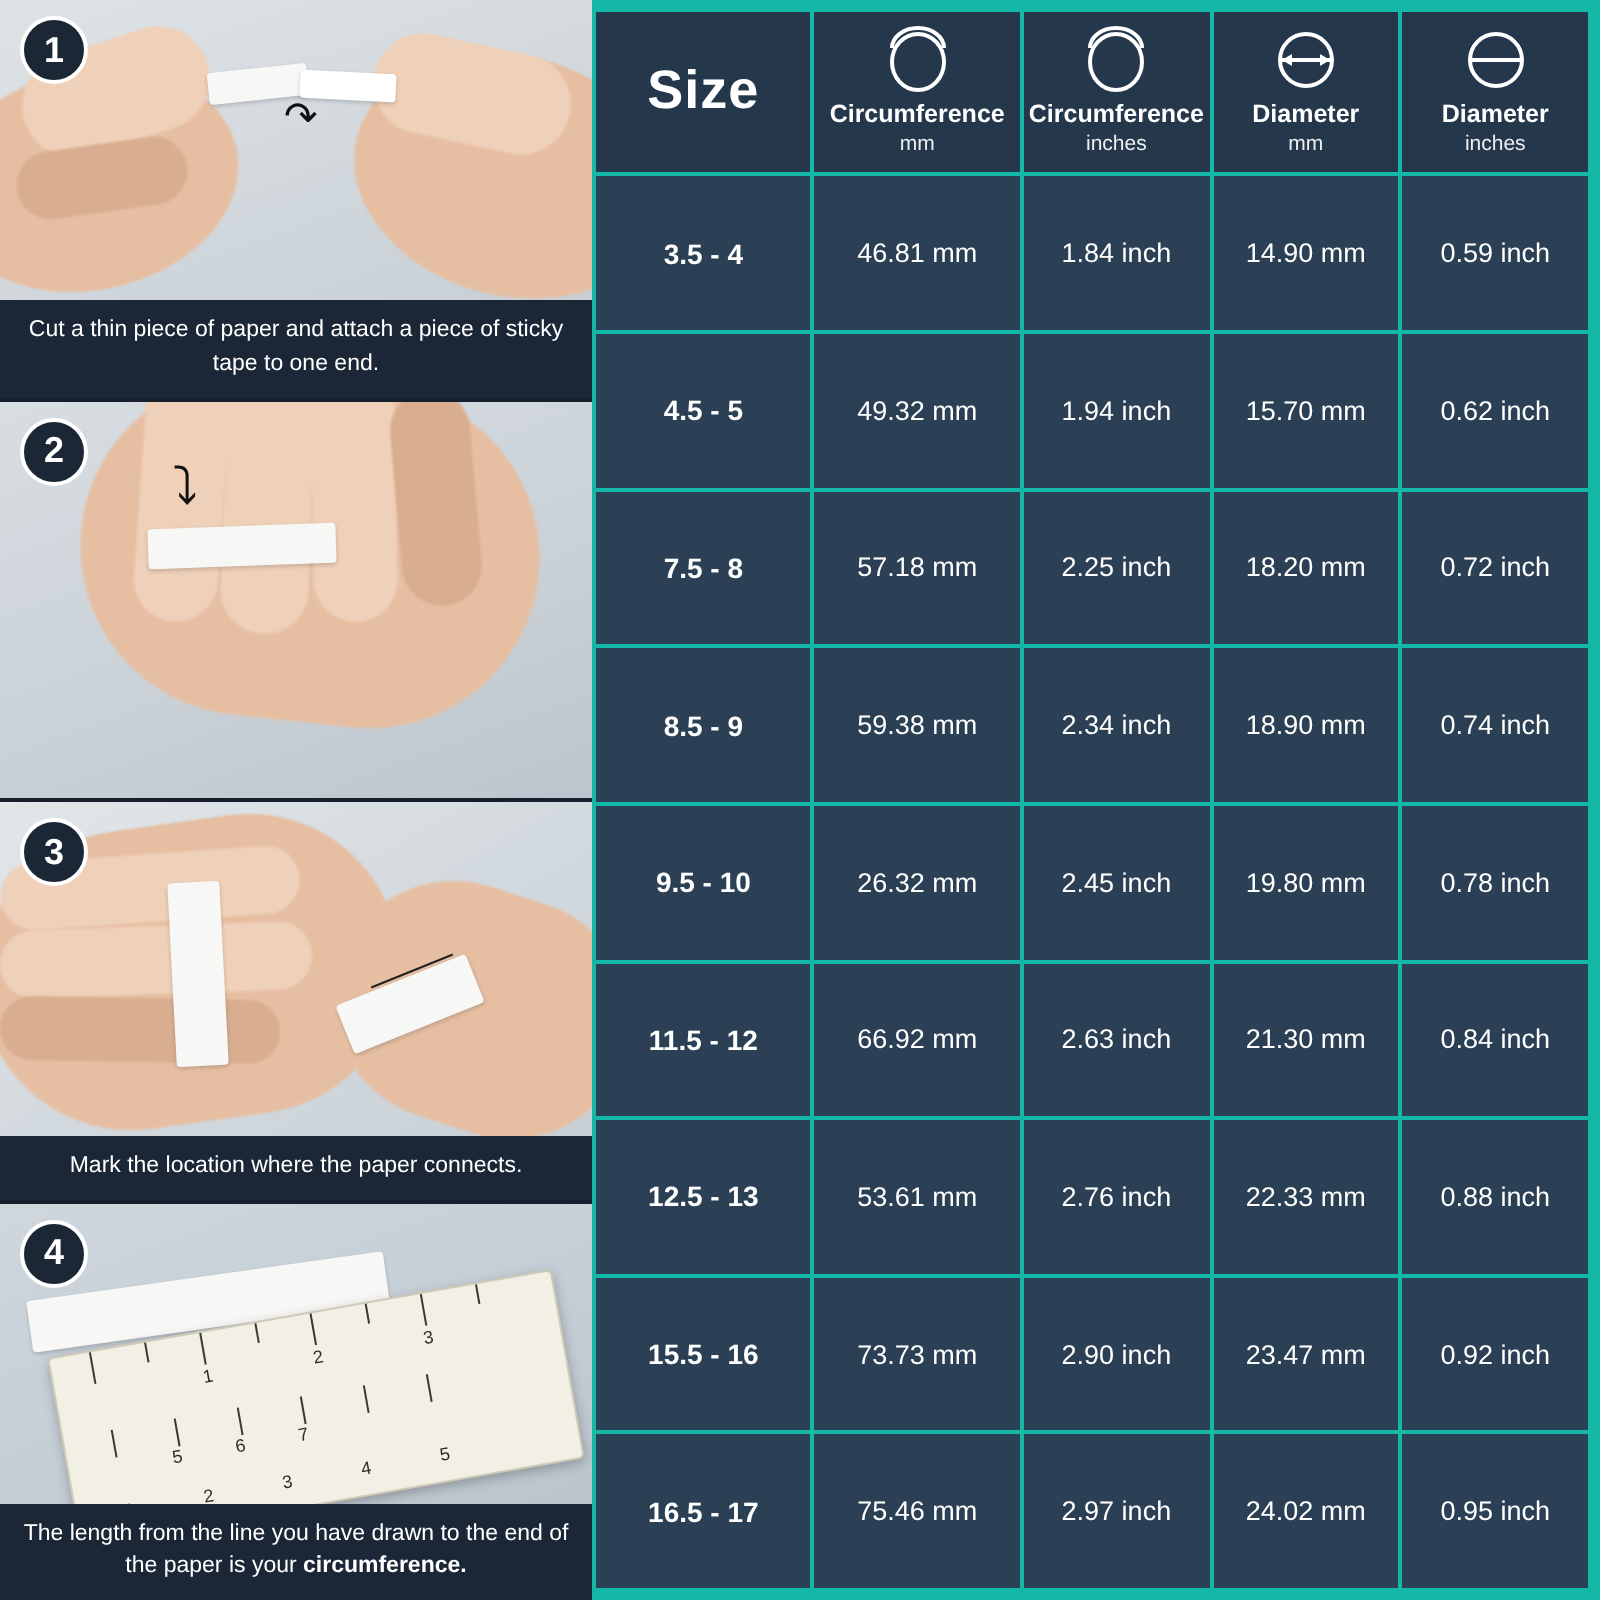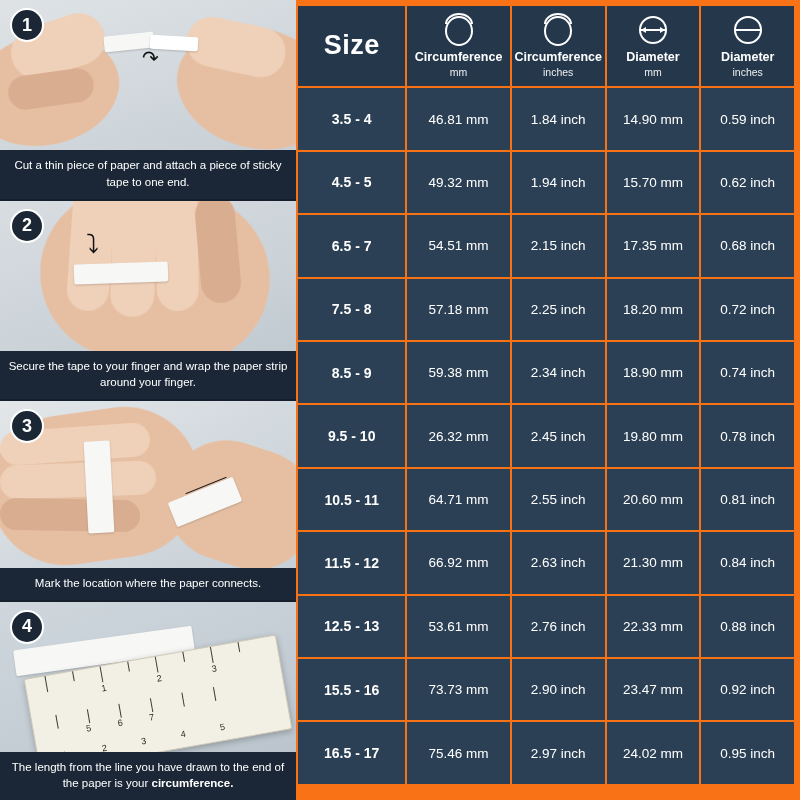--- a/index.html
+++ b/index.html
@@ -107,22 +107,22 @@
     line-height: 1.45;
     text-align: center;
     padding: 7px 8px 8px;
   }
   .caption b { font-weight: bold; }
 
   
   .tablewrap {
     width: 504px;
     height: 800px;
-    background: #f97316;
-    padding: 4px 4px 14px 0;
+    background: #14b8a6;
+    padding: 4px 4px 4px 0;
   }
   table {
     width: 100%; height: 100%;
     border-collapse: separate;
     border-spacing: 2px;
     table-layout: fixed;
   }
   th, td {
     background: #2c4055;
     color: #ffffff;
@@ -175,21 +175,20 @@
       <div class="photo photo-2">
         <div class="skin" style="left:40px;top:-10px;width:230px;height:170px;border-radius:90px;transform:rotate(6deg)"></div>
         <div class="skin l" style="left:70px;top:-20px;width:42px;height:130px;border-radius:22px;transform:rotate(4deg)"></div>
         <div class="skin l" style="left:112px;top:-24px;width:44px;height:140px;border-radius:22px;transform:rotate(2deg)"></div>
         <div class="skin l" style="left:156px;top:-18px;width:42px;height:128px;border-radius:22px;transform:rotate(-1deg)"></div>
         <div class="skin d" style="left:198px;top:-6px;width:40px;height:108px;border-radius:20px;transform:rotate(-5deg)"></div>
         <div class="paper" style="left:74px;top:62px;width:94px;height:20px;transform:rotate(-2deg)"></div>
         <div class="arrow" style="left:86px;top:30px;">⤵</div>
       </div>
       <div class="badge">2</div>
-      <div class="caption">Secure the tape to your finger and wrap the paper strip around your finger.</div>
     </div>
 
     <div class="step">
       <div class="photo photo-3">
         <div class="skin" style="left:-10px;top:10px;width:210px;height:150px;border-radius:80px;transform:rotate(-8deg)"></div>
         <div class="skin l" style="left:0px;top:26px;width:150px;height:34px;border-radius:18px;transform:rotate(-4deg)"></div>
         <div class="skin l" style="left:0px;top:62px;width:156px;height:34px;border-radius:18px;transform:rotate(-2deg)"></div>
         <div class="skin d" style="left:0px;top:98px;width:140px;height:32px;border-radius:16px;transform:rotate(1deg)"></div>
         <div class="skin" style="right:-20px;top:44px;width:150px;height:120px;border-radius:60px;transform:rotate(18deg)"></div>
         <div class="paper" style="left:86px;top:40px;width:26px;height:92px;transform:rotate(-3deg)"></div>
@@ -306,27 +305,20 @@
             <td>0.59 inch</td>
           </tr>
           <tr>
             <td class="size">4.5 - 5</td>
             <td>49.32 mm</td>
             <td>1.94 inch</td>
             <td>15.70 mm</td>
             <td>0.62 inch</td>
           </tr>
           <tr>
-            <td class="size">6.5 - 7</td>
-            <td>54.51 mm</td>
-            <td>2.15 inch</td>
-            <td>17.35 mm</td>
-            <td>0.68 inch</td>
-          </tr>
-          <tr>
             <td class="size">7.5 - 8</td>
             <td>57.18 mm</td>
             <td>2.25 inch</td>
             <td>18.20 mm</td>
             <td>0.72 inch</td>
           </tr>
           <tr>
             <td class="size">8.5 - 9</td>
             <td>59.38 mm</td>
             <td>2.34 inch</td>
@@ -334,27 +326,20 @@
             <td>0.74 inch</td>
           </tr>
           <tr>
             <td class="size">9.5 - 10</td>
             <td>26.32 mm</td>
             <td>2.45 inch</td>
             <td>19.80 mm</td>
             <td>0.78 inch</td>
           </tr>
           <tr>
-            <td class="size">10.5 - 11</td>
-            <td>64.71 mm</td>
-            <td>2.55 inch</td>
-            <td>20.60 mm</td>
-            <td>0.81 inch</td>
-          </tr>
-          <tr>
             <td class="size">11.5 - 12</td>
             <td>66.92 mm</td>
             <td>2.63 inch</td>
             <td>21.30 mm</td>
             <td>0.84 inch</td>
           </tr>
           <tr>
             <td class="size">12.5 - 13</td>
             <td>53.61 mm</td>
             <td>2.76 inch</td>

